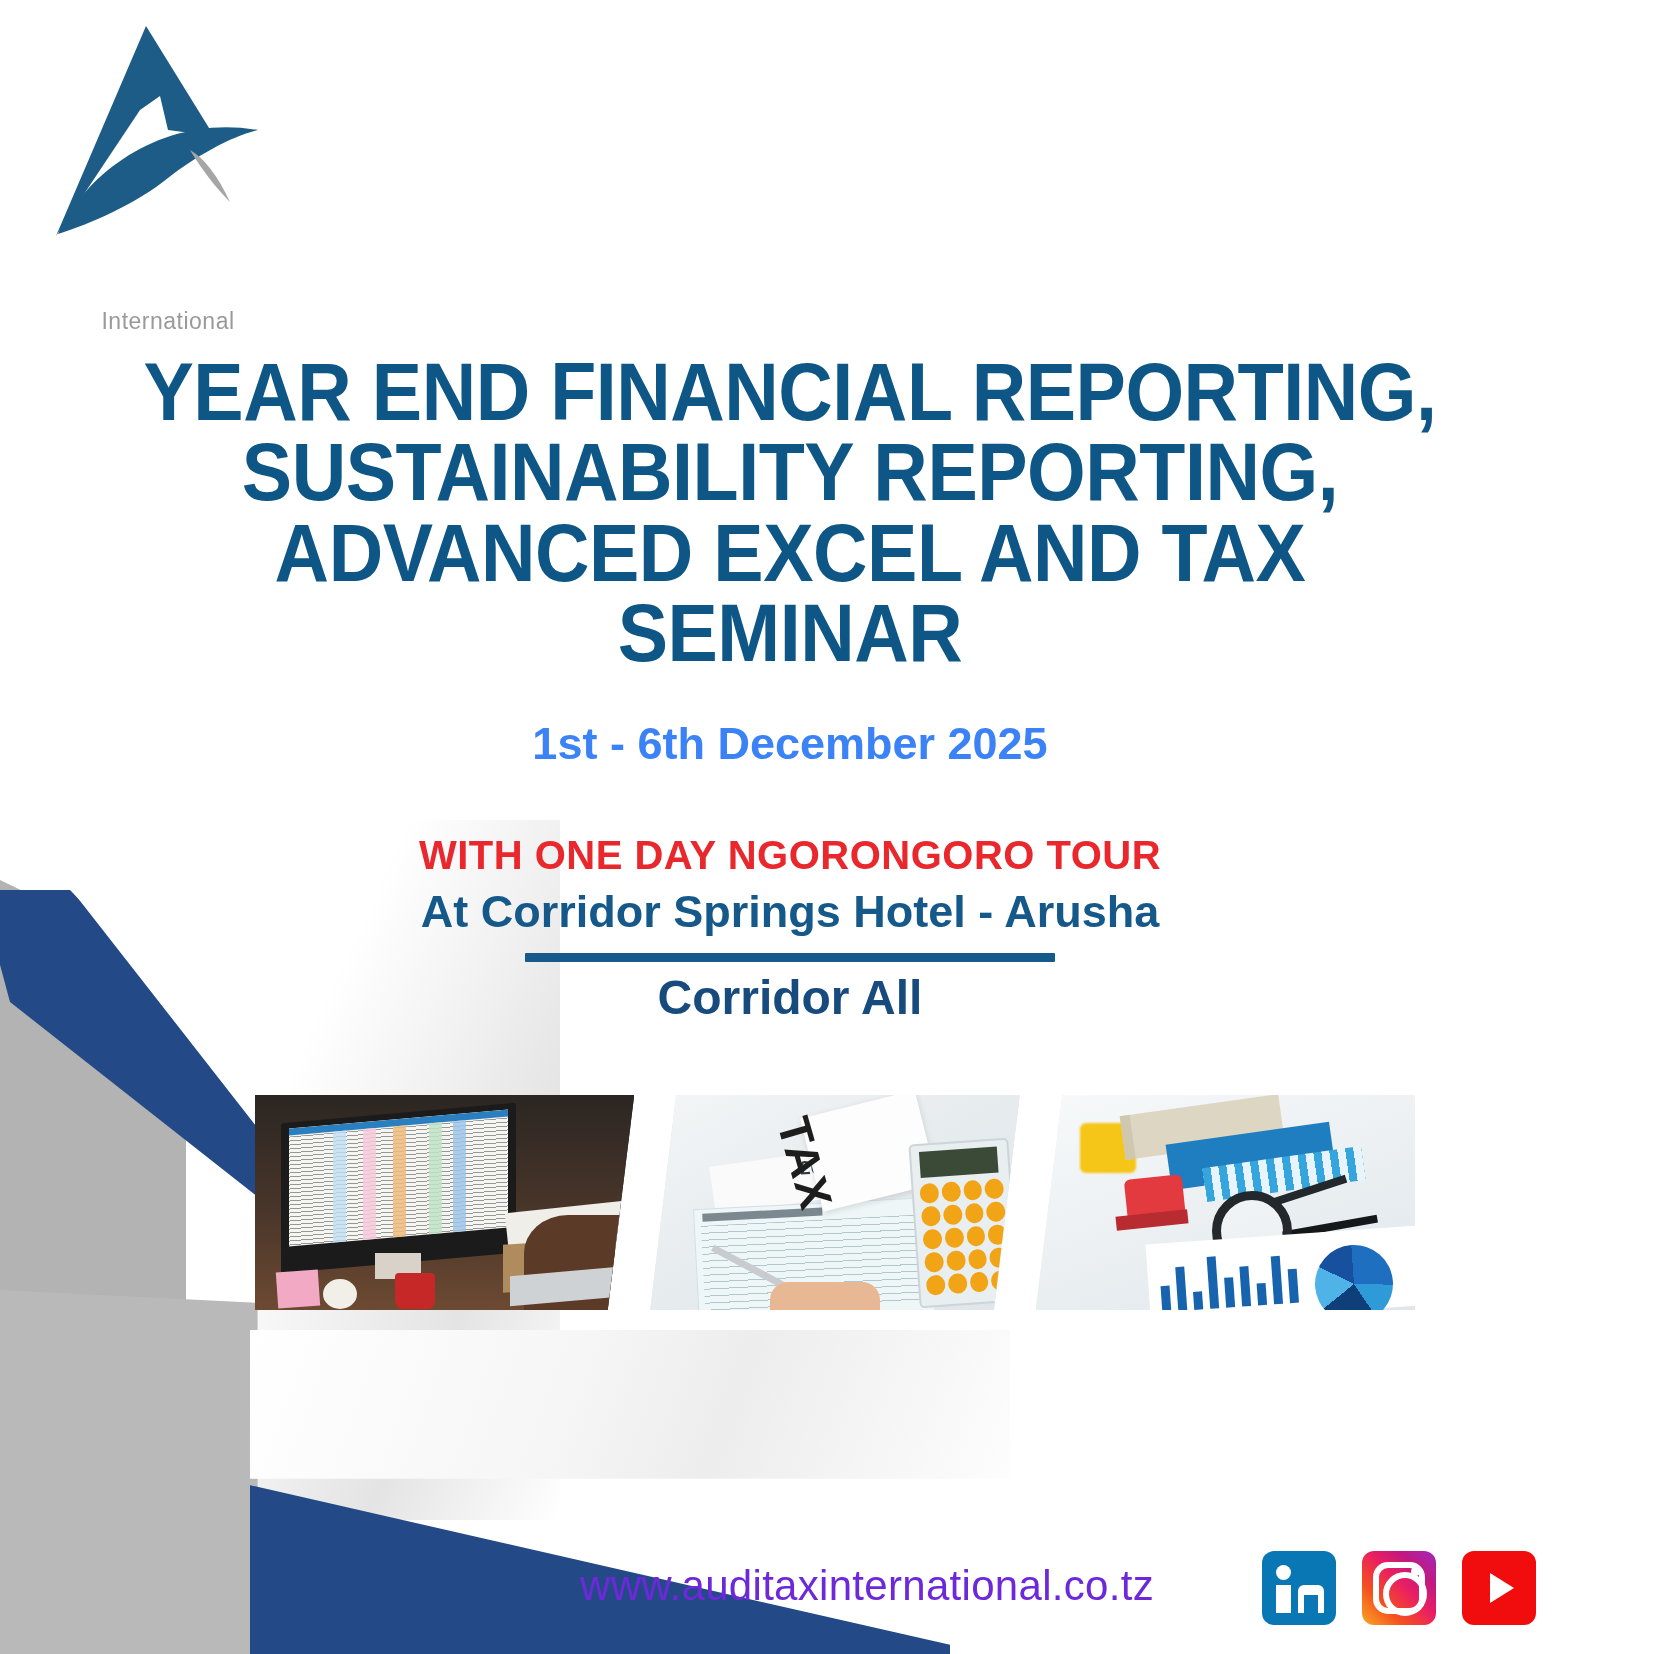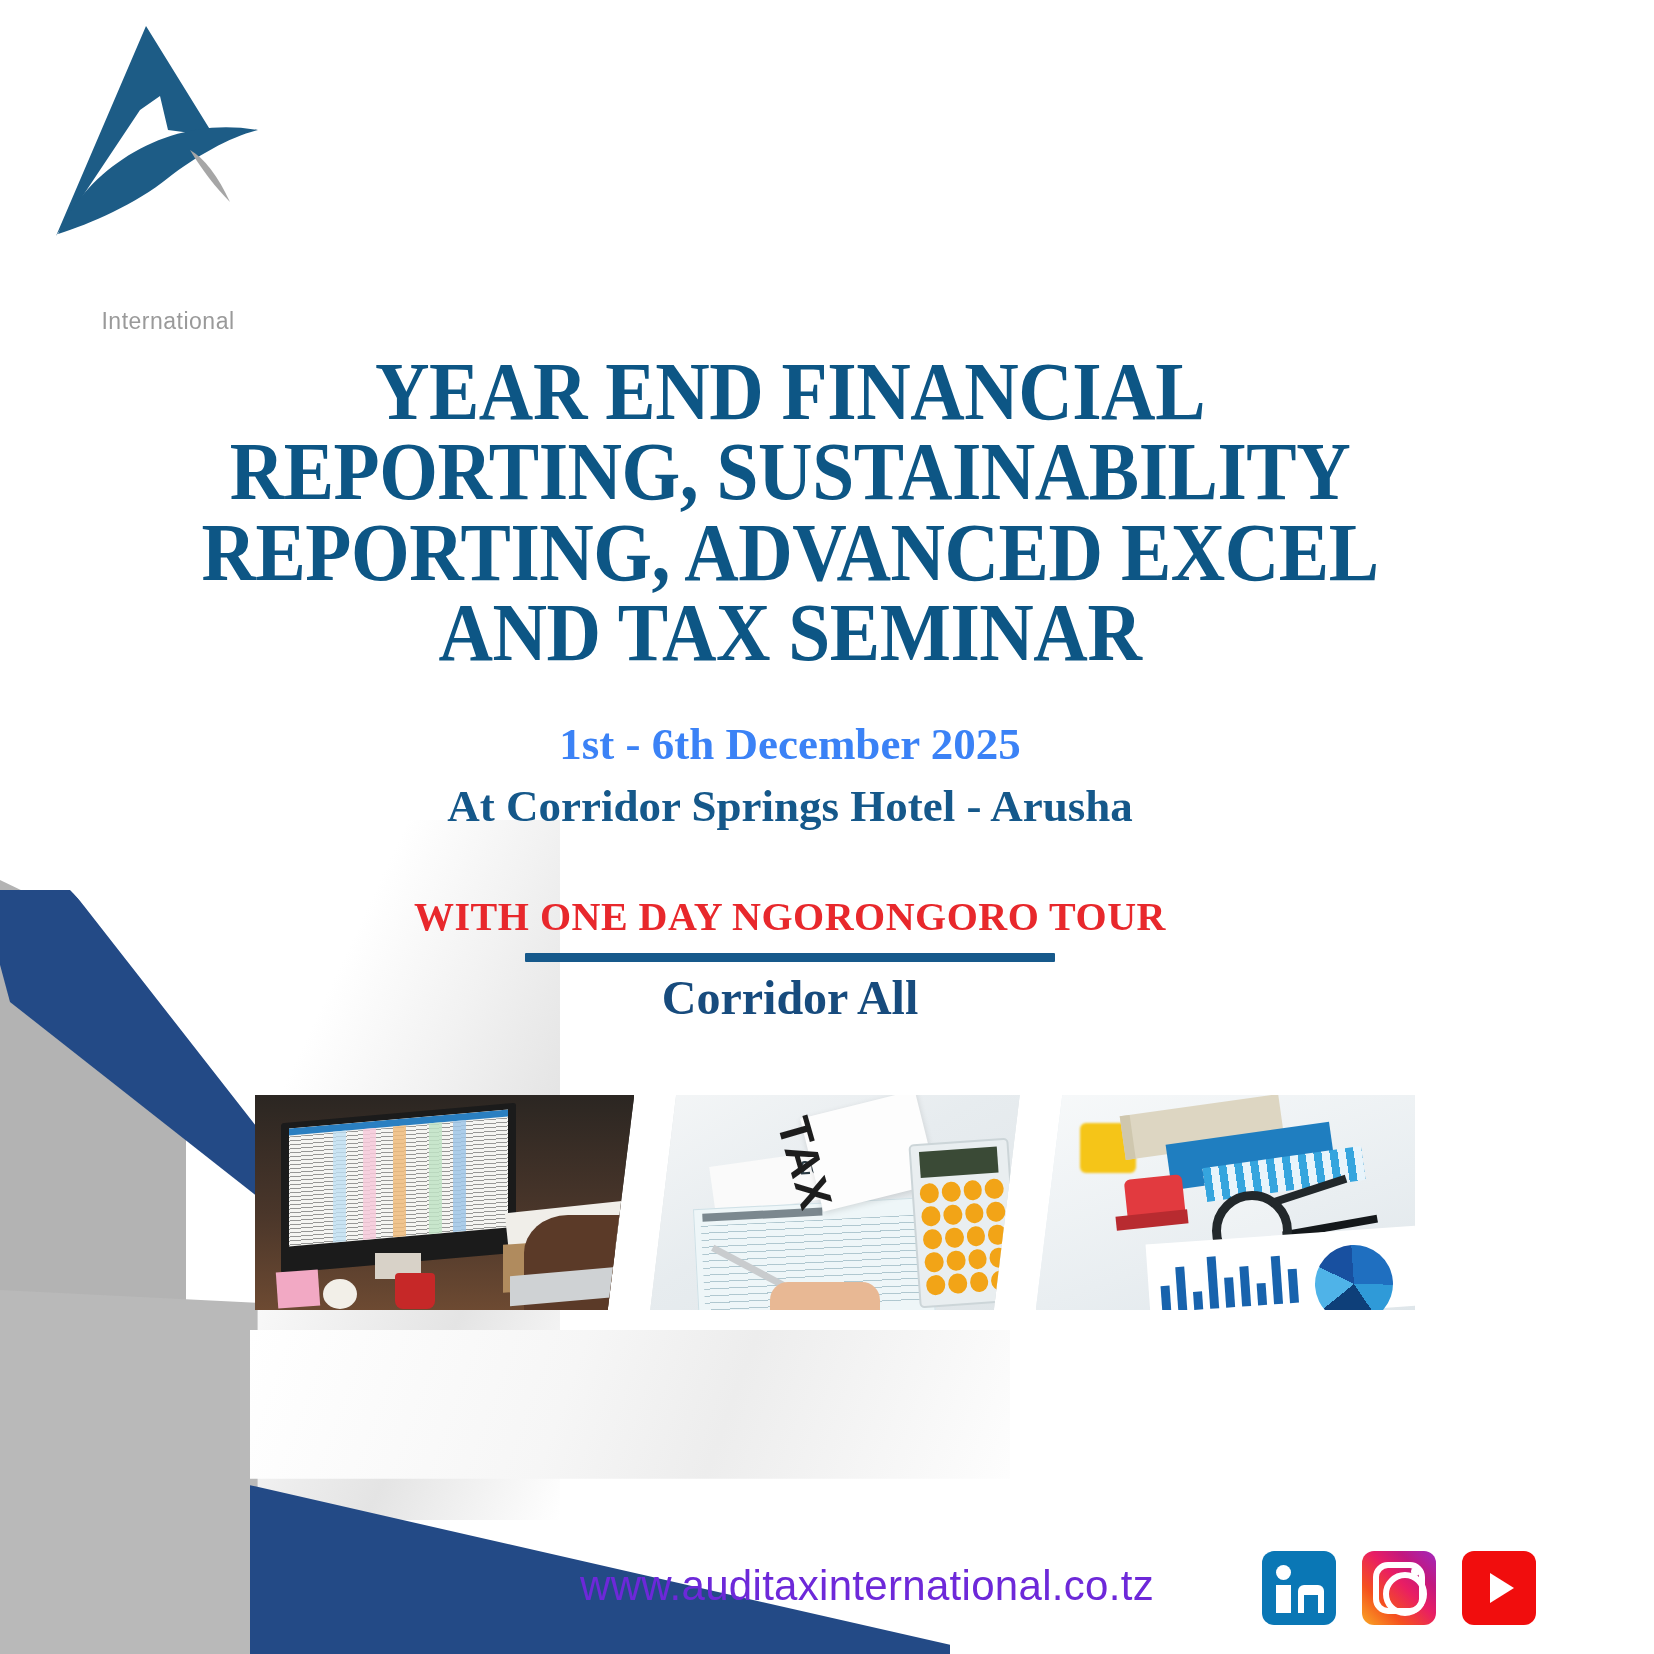--- a/index.html
+++ b/index.html
@@ -65,21 +65,20 @@
     position:absolute;left:10px;top:292px;width:280px;
     text-align:center;
     font-size:23px;font-weight:400;letter-spacing:0.5px;
     color:#9a9a9a;line-height:1;
   }
 
   
   #headline{
     position:absolute;left:80px;top:352px;width:1420px;
     text-align:center;
-    font-family:Liberation Serif, serif;
   }
   #headline-title{
     font-size:82px;
     font-weight:700;
     line-height:0.98;
     letter-spacing:-0.5px;
     color:#0d5685;
     transform:scaleX(0.92);
     transform-origin:center;
     margin:0;
@@ -342,22 +341,22 @@
       <path d="M128 8 L196 118 L150 112 L142 78 L122 92 L38 218 Z" fill="#1d5c86"></path>
       <path d="M40 216 C70 150 150 96 240 112 C214 118 178 138 150 160 C118 186 72 206 40 216 Z" fill="#1d5c86"></path>
       <path d="M172 132 C186 140 200 158 212 184 C198 170 184 152 172 132 Z" fill="#a6a6a6"></path>
     </svg>
     <div id="logo-sub">International</div>
   </div>
 
   <div id="headline">
     <h1 id="headline-title">YEAR END FINANCIAL REPORTING, SUSTAINABILITY REPORTING, ADVANCED EXCEL AND TAX SEMINAR</h1>
     <div id="event-date">1st - 6th December 2025</div>
+    <div id="tour-banner">WITH ONE DAY NGORONGORO TOUR</div>
     <div id="event-venue">At Corridor Springs Hotel - Arusha</div>
-    <div id="tour-banner">WITH ONE DAY NGORONGORO TOUR</div>
     <div id="divider"></div>
     <div id="welcome">Corridor All</div>
   </div>
 
   <div id="photo-strip">
 
     <div class="photo first" id="photo-1">
       <div class="ph-layer p1-desk"></div>
       <div class="p1-monitor">
         <div class="p1-screen">

